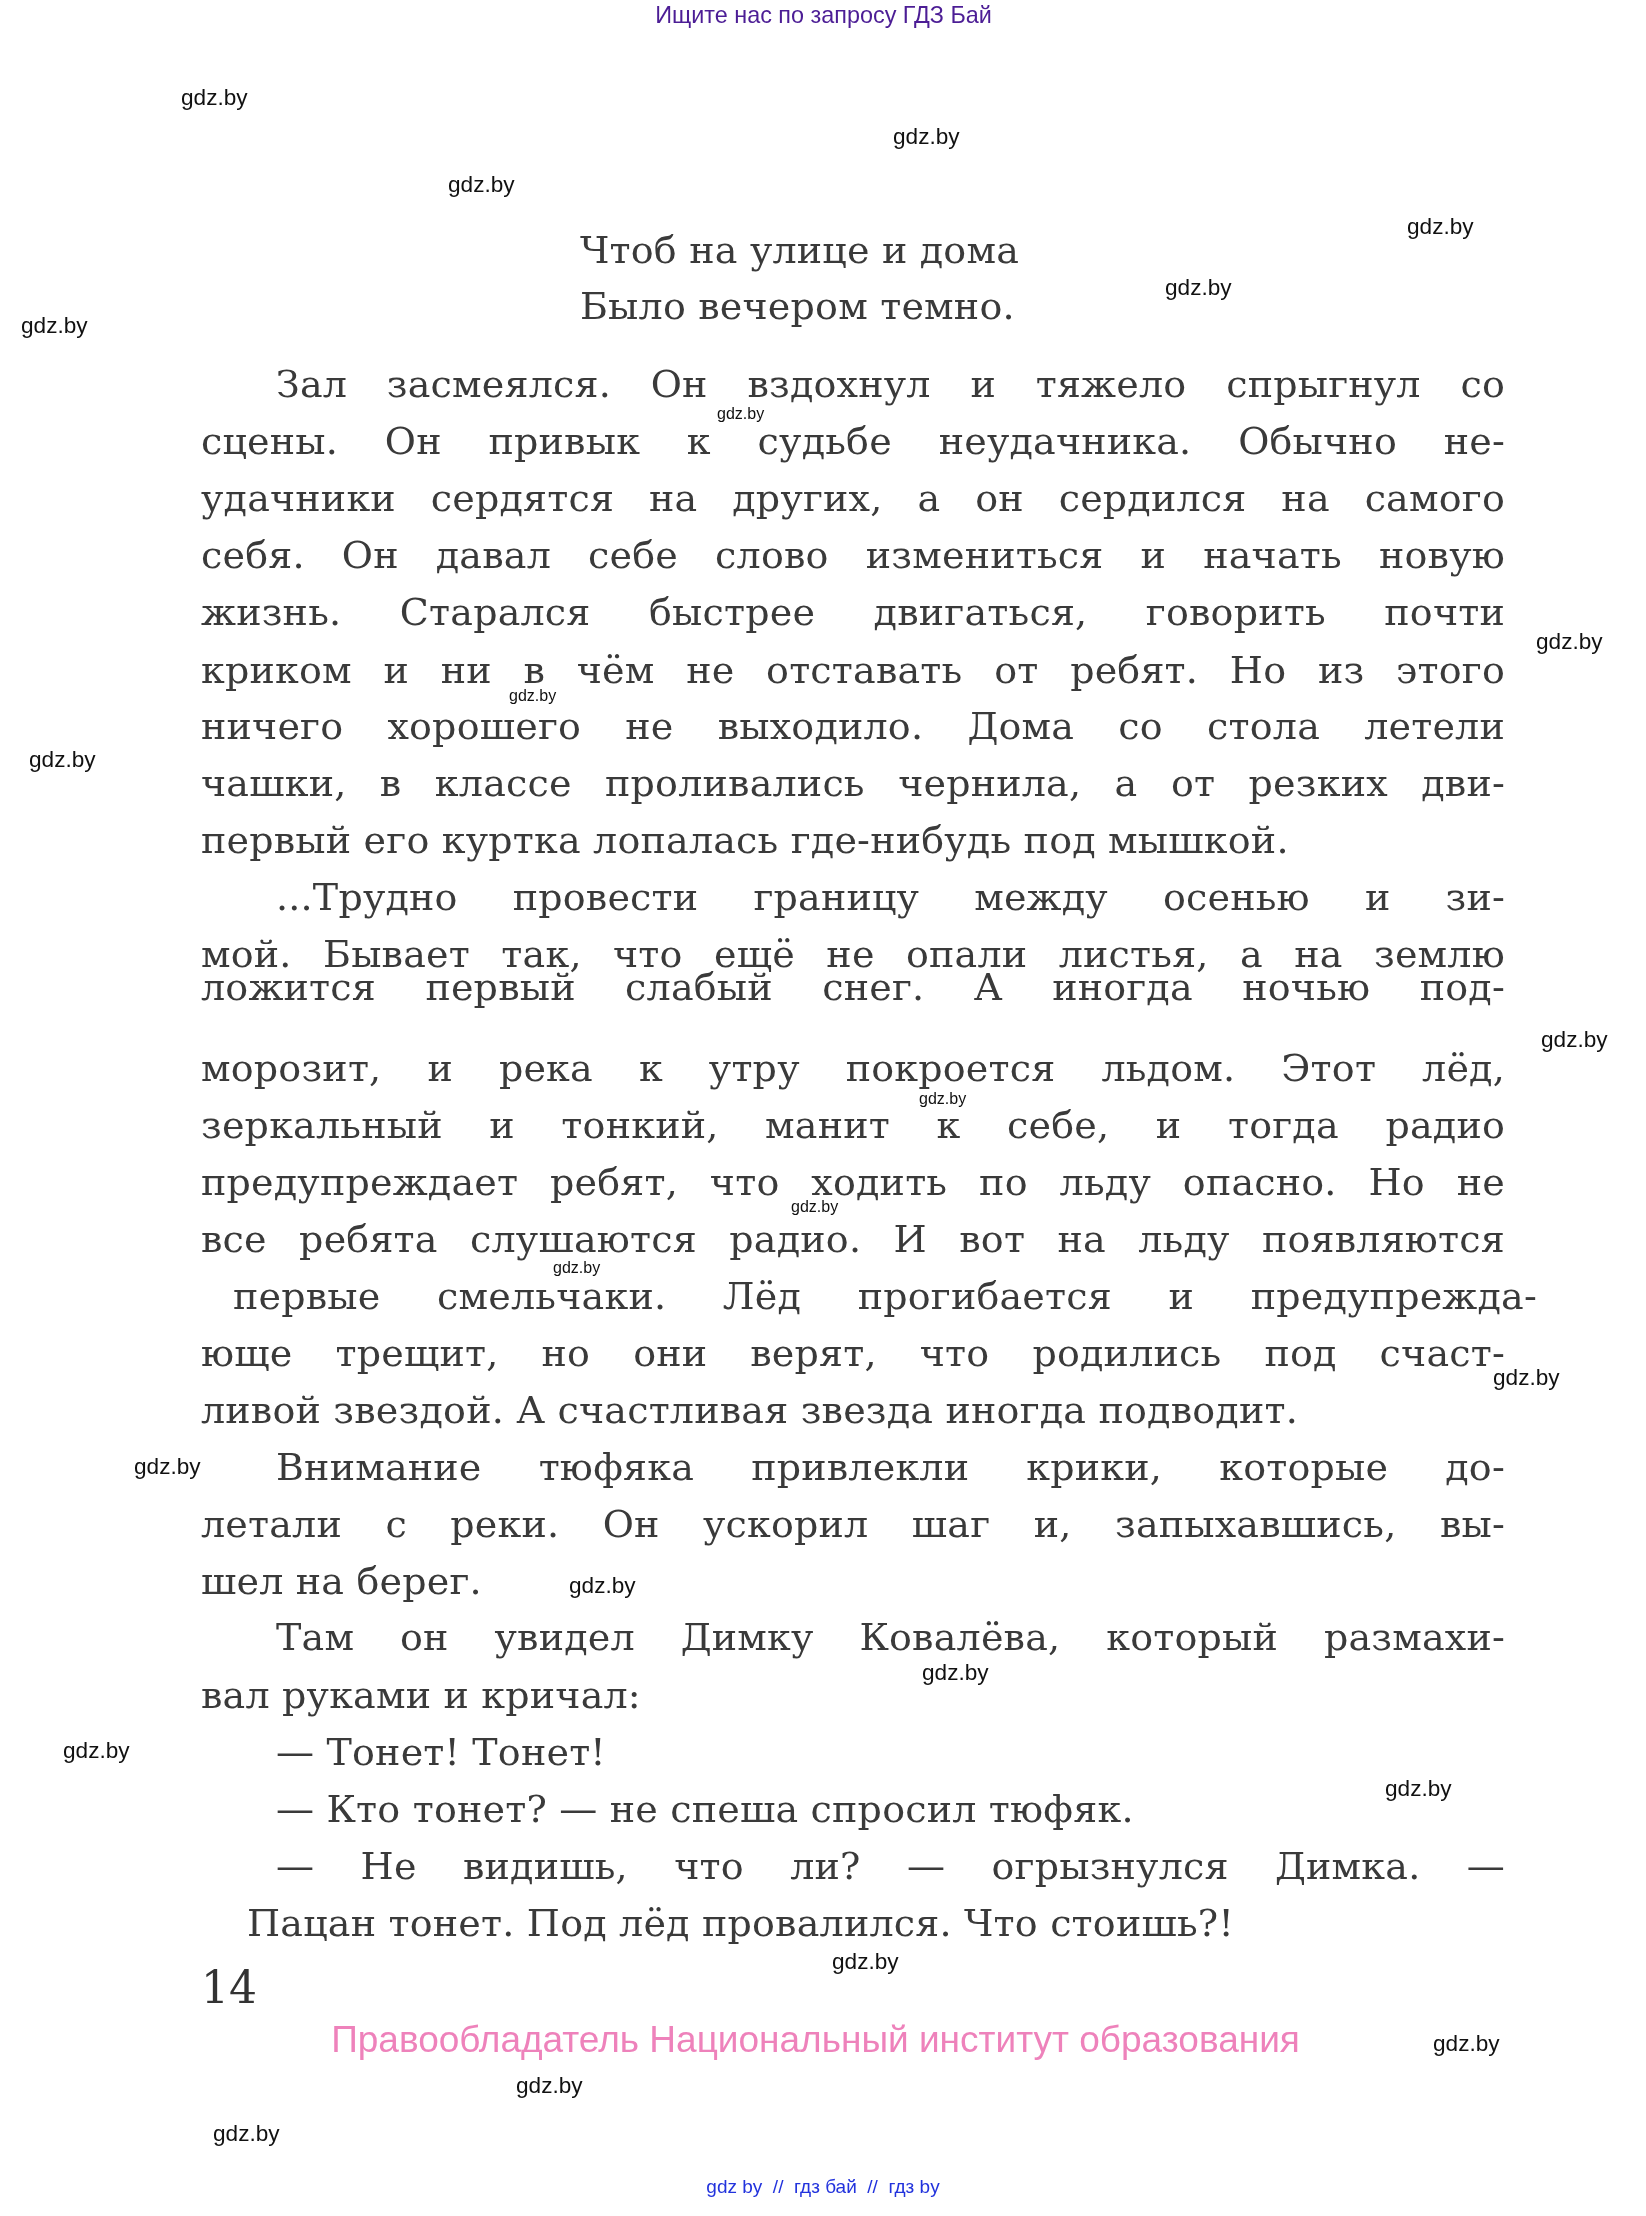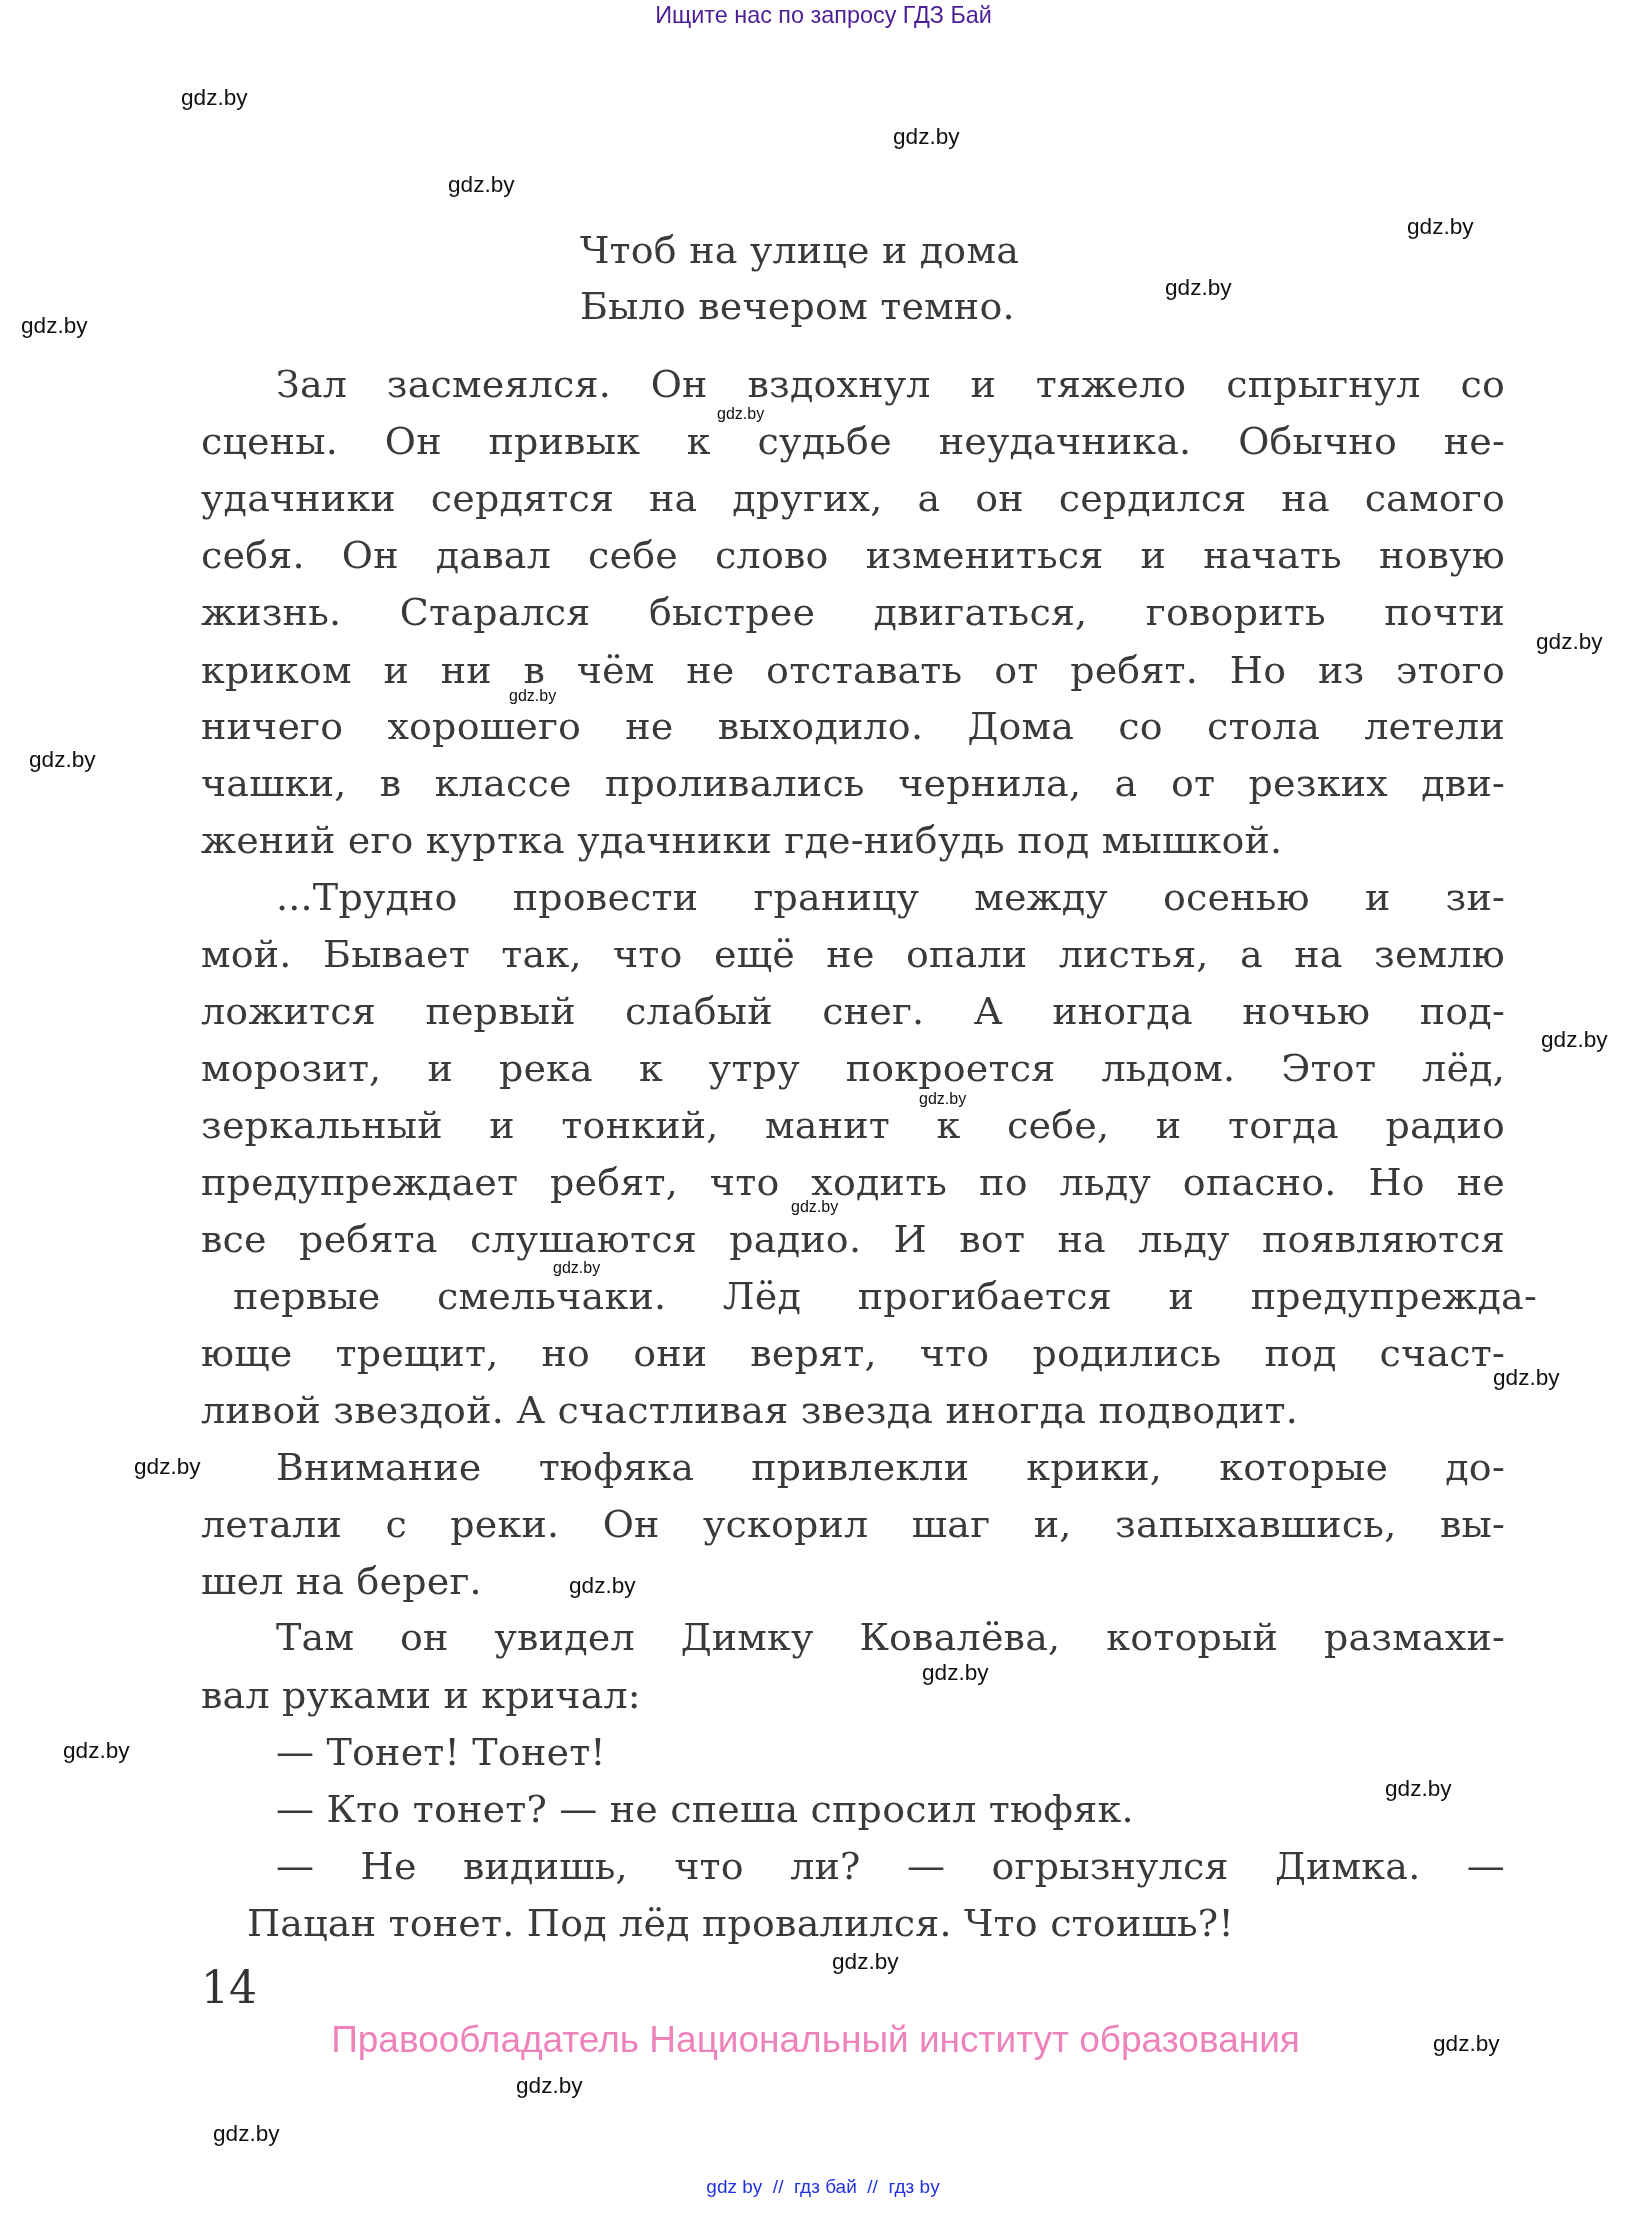--- a/index.html
+++ b/index.html
@@ -54,24 +54,24 @@
 
 <div id="body-lines">
     <div class="line book indent just" style="top: 356px;">Зал засмеялся. Он вздохнул и тяжело спрыгнул со</div>
     <div class="line book just" style="top: 413px;">сцены. Он привык к судьбе неудачника. Обычно не-</div>
     <div class="line book just" style="top: 470px;">удачники сердятся на других, а он сердился на самого</div>
     <div class="line book just" style="top: 527px;">себя. Он давал себе слово измениться и начать новую</div>
     <div class="line book just" style="top: 584px;">жизнь. Старался быстрее двигаться, говорить почти</div>
     <div class="line book just" style="top: 642px;">криком и ни в чём не отставать от ребят. Но из этого</div>
     <div class="line book just" style="top: 698px;">ничего хорошего не выходило. Дома со стола летели</div>
     <div class="line book just" style="top: 755px;">чашки, в классе проливались чернила, а от резких дви-</div>
-    <div class="line book" style="top: 812px;">жений его куртка удачники где-нибудь под мышкой.</div>
+    <div class="line book" style="top: 812px;">первый его куртка лопалась где-нибудь под мышкой.</div>
     <div class="line book indent just" style="top: 869px;">...Трудно провести границу между осенью и зи-</div>
     <div class="line book just" style="top: 926px;">мой. Бывает так, что ещё не опали листья, а на землю</div>
-    <div class="line book just" style="top: 983px;">ложится первый слабый снег. А иногда ночью под-</div>
+    <div class="line book just" style="top: 959px;">ложится первый слабый снег. А иногда ночью под-</div>
     <div class="line book just" style="top: 1040px;">морозит, и река к утру покроется льдом. Этот лёд,</div>
     <div class="line book just" style="top: 1097px;">зеркальный и тонкий, манит к себе, и тогда радио</div>
     <div class="line book just" style="top: 1154px;">предупреждает ребят, что ходить по льду опасно. Но не</div>
     <div class="line book just" style="top: 1211px;">все ребята слушаются радио. И вот на льду появляются</div>
     <div class="line book just" style="top: 1268px; margin-left: 32px;">первые смельчаки. Лёд прогибается и предупрежда-</div>
     <div class="line book just" style="top: 1325px;">юще трещит, но они верят, что родились под счаст-</div>
     <div class="line book" style="top: 1382px;">ливой звездой. А счастливая звезда иногда подводит.</div>
     <div class="line book indent just" style="top: 1439px;">Внимание тюфяка привлекли крики, которые до-</div>
     <div class="line book just" style="top: 1496px;">летали с реки. Он ускорил шаг и, запыхавшись, вы-</div>
     <div class="line book" style="top: 1553px;">шел на берег.</div>

